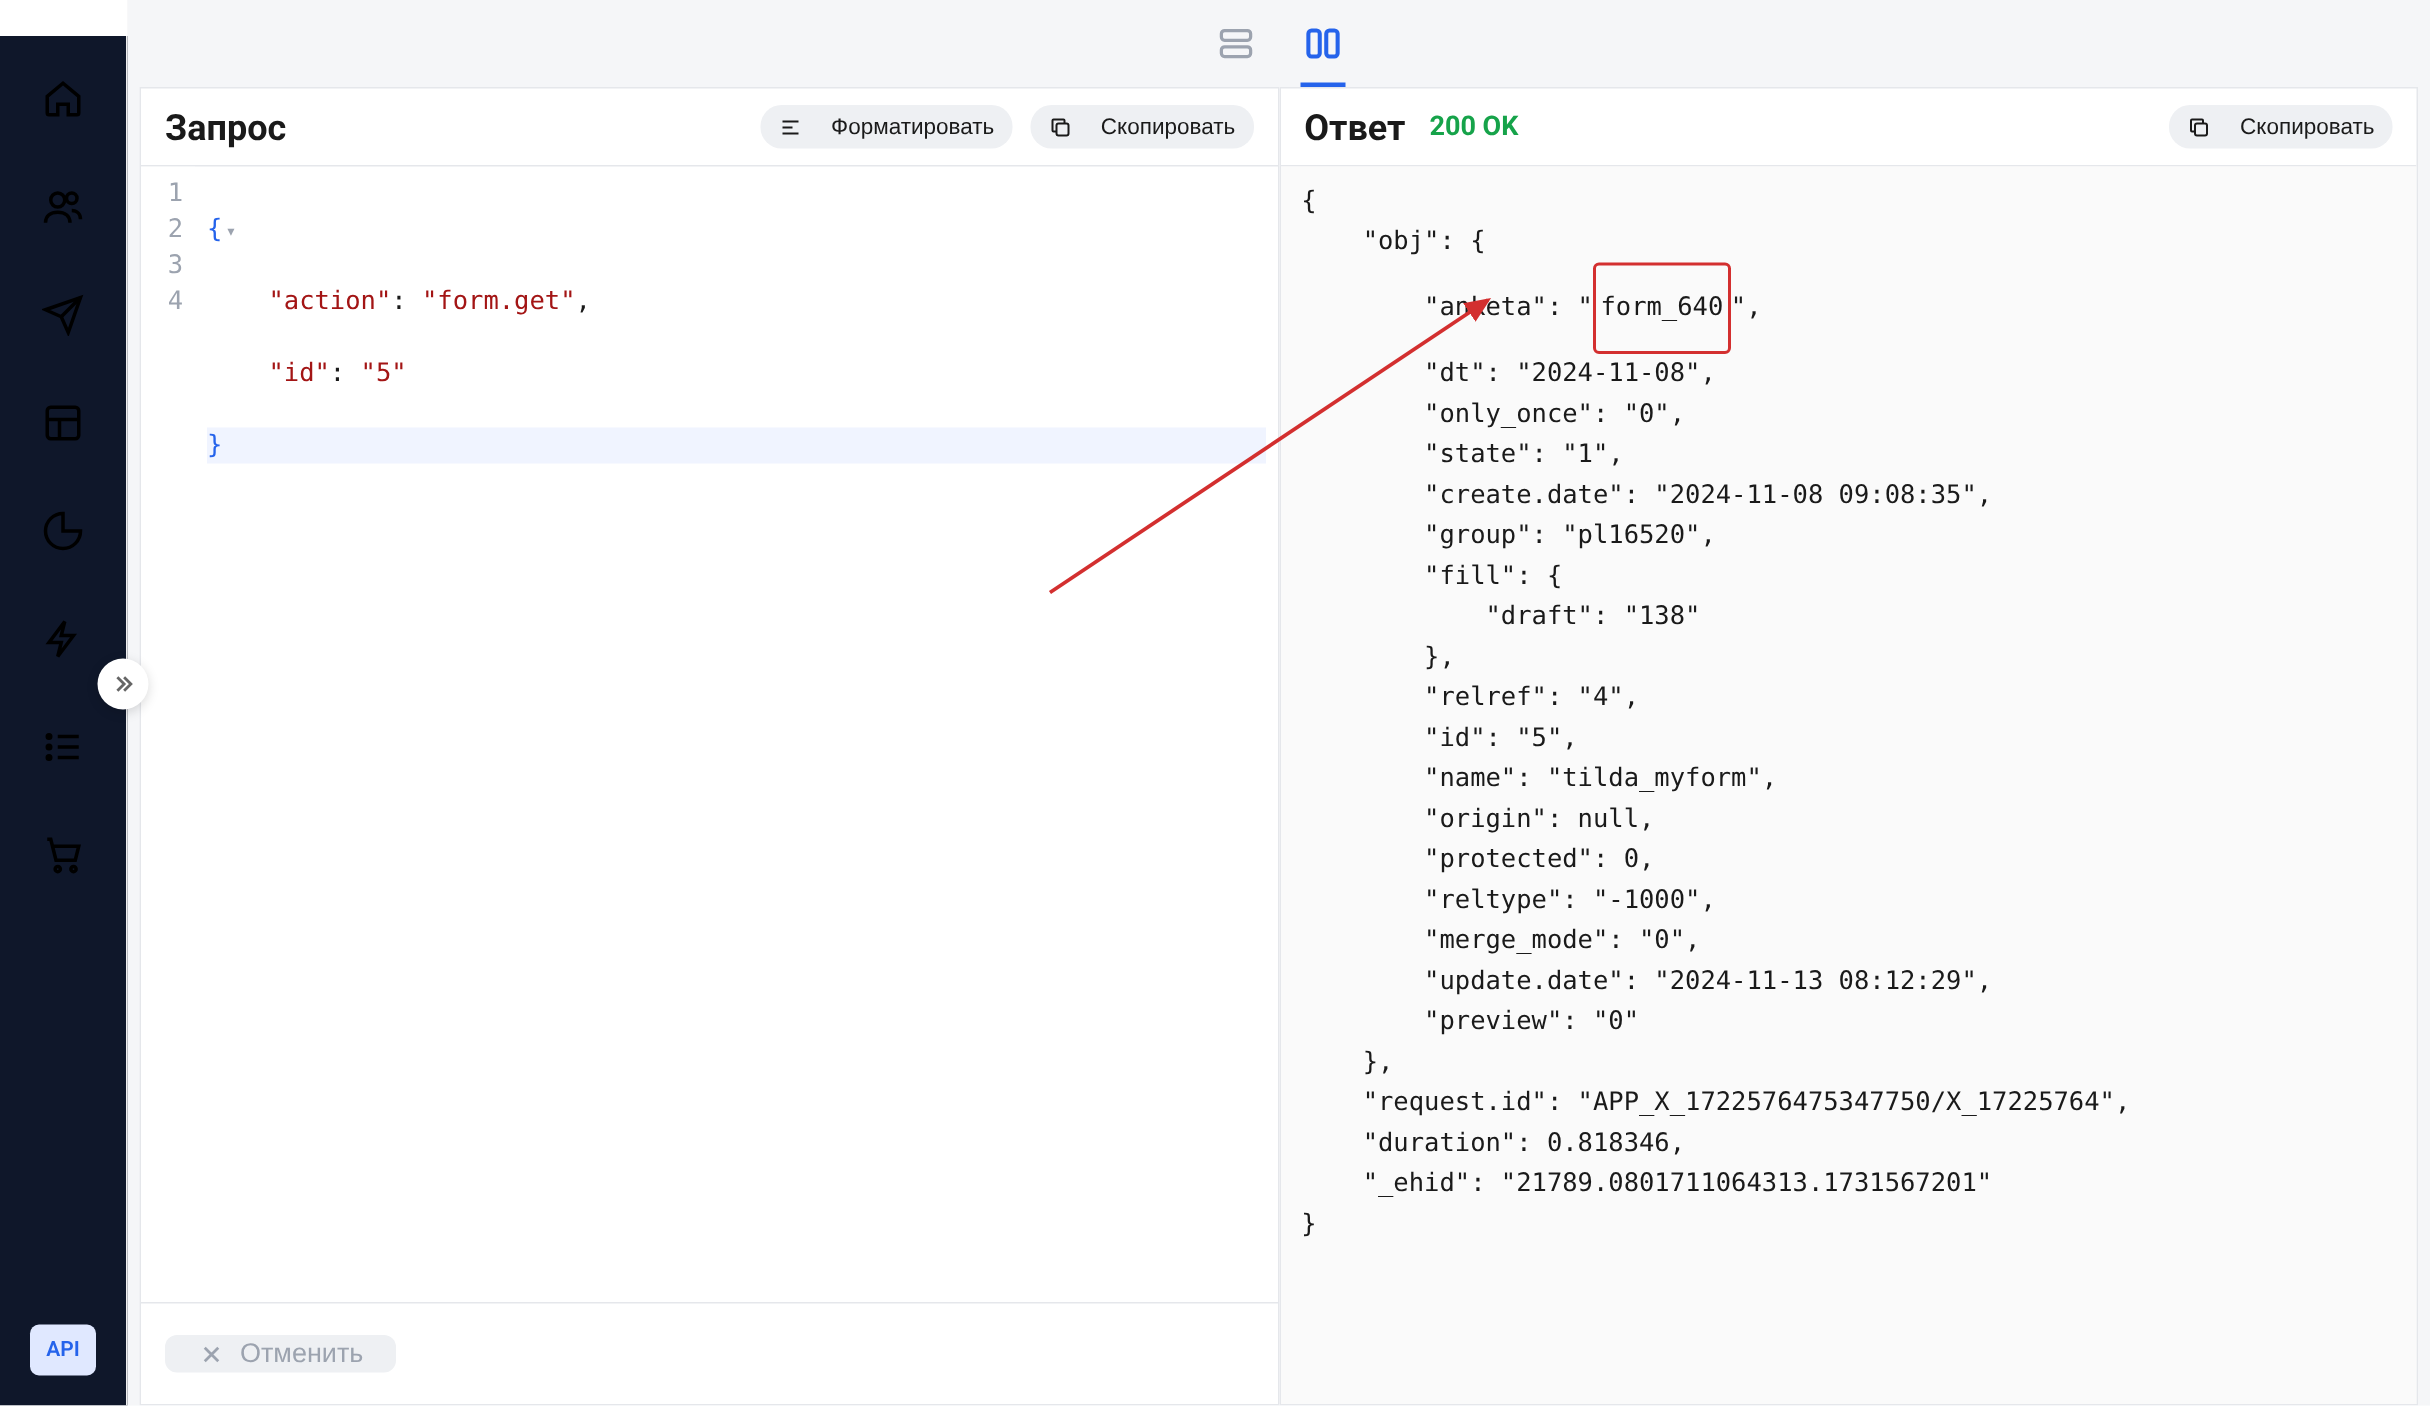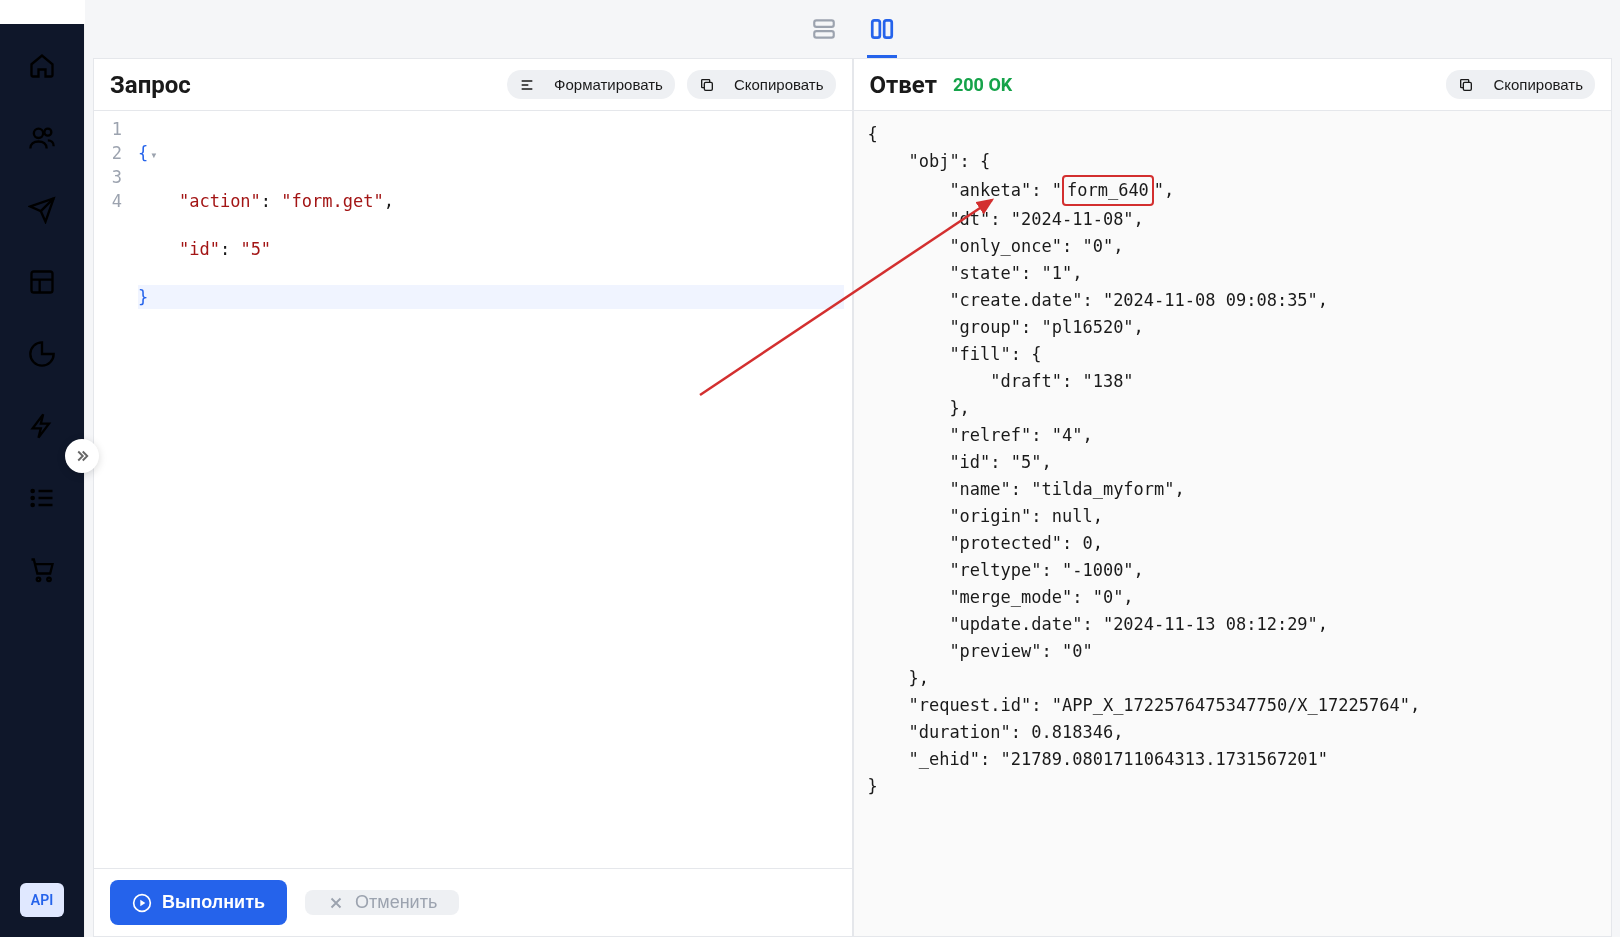--- a/index.html
+++ b/index.html
@@ -27,21 +27,21 @@
 .editor { flex: 1; display: flex; font-family: 'Menlo','Consolas',monospace; font-size: 17px; line-height: 24px; overflow: auto; position: relative; }
 .gutter { width: 36px; text-align: right; padding: 6px 8px 6px 4px; color: #9ca3af; user-select: none; background: #fff; }
 .gutter div { height: 24px; }
 .code { flex: 1; padding: 6px 8px; white-space: pre; }
 .code .line { height: 24px; }
 .code .line.cursor-line { background: #f0f4ff; }
 .tok-str { color: #a31515; }
 .tok-brace { color: #2563eb; }
 .fold-marker { color: #9ca3af; font-size: 12px; margin-left: 2px; }
 .response { flex: 1; font-family: 'Menlo','Consolas',monospace; font-size: 17px; line-height: 27px; padding: 10px 14px; white-space: pre; overflow: auto; background: #fafafa; position: relative; }
-.highlight-box { border: 2px solid #d32f2f; border-radius: 4px; padding: 0 3px; display: inline-block; }
+.highlight-box { border: 2px solid #d32f2f; border-radius: 4px; padding: 15px 3px; display: inline-block; }
 .footer { height: 68px; display: flex; align-items: center; padding: 0 16px; gap: 18px; background: #fff; border-top: 1px solid #e5e7eb; }
 .btn-primary { display: flex; align-items: center; gap: 10px; padding: 12px 22px; background: #2563eb; color: #fff; font-size: 18px; font-weight: 600; border: none; border-radius: 8px; cursor: pointer; }
 .btn-primary svg { width: 20px; height: 20px; fill: #fff; }
 .btn-secondary { display: flex; align-items: center; gap: 10px; padding: 2px 22px; background: #eef0f3; color: #9ca3af; font-size: 18px; font-weight: 500; border: none; border-radius: 8px; cursor: pointer; }
 .btn-secondary svg { width: 18px; height: 18px; stroke: #9ca3af; stroke-width: 2.5; fill: none; }
 .arrow-svg { position: absolute; pointer-events: none; z-index: 5; }
 </style>
 </head>
 <body>
 
@@ -149,27 +149,20 @@
             <div>4</div>
           </div>
           <div class="code">
 <div class="line"><span class="tok-brace">{</span><span class="fold-marker">▾</span></div>
 <div class="line">    <span class="tok-str">"action"</span>: <span class="tok-str">"form.get"</span>,</div>
 <div class="line">    <span class="tok-str">"id"</span>: <span class="tok-str">"5"</span></div>
 <div class="line cursor-line"><span class="tok-brace">}</span></div>
           </div>
         </div>
         <div class="footer">
-          <button class="btn-primary">
-            <svg viewBox="0 0 24 24">
-                <circle cx="12" cy="12" r="10" fill="none" stroke="#fff" stroke-width="2"></circle>
-                <path d="M10 8l6 4-6 4z"></path>
-              </svg>
-            <span>Выполнить</span>
-          </button>
           <button class="btn-secondary">
             <svg viewBox="0 0 24 24">
                 <path d="M6 6l12 12M18 6L6 18"></path>
               </svg>
             <span>Отменить</span>
           </button>
         </div>
       </div>
 
       <div class="panel">

